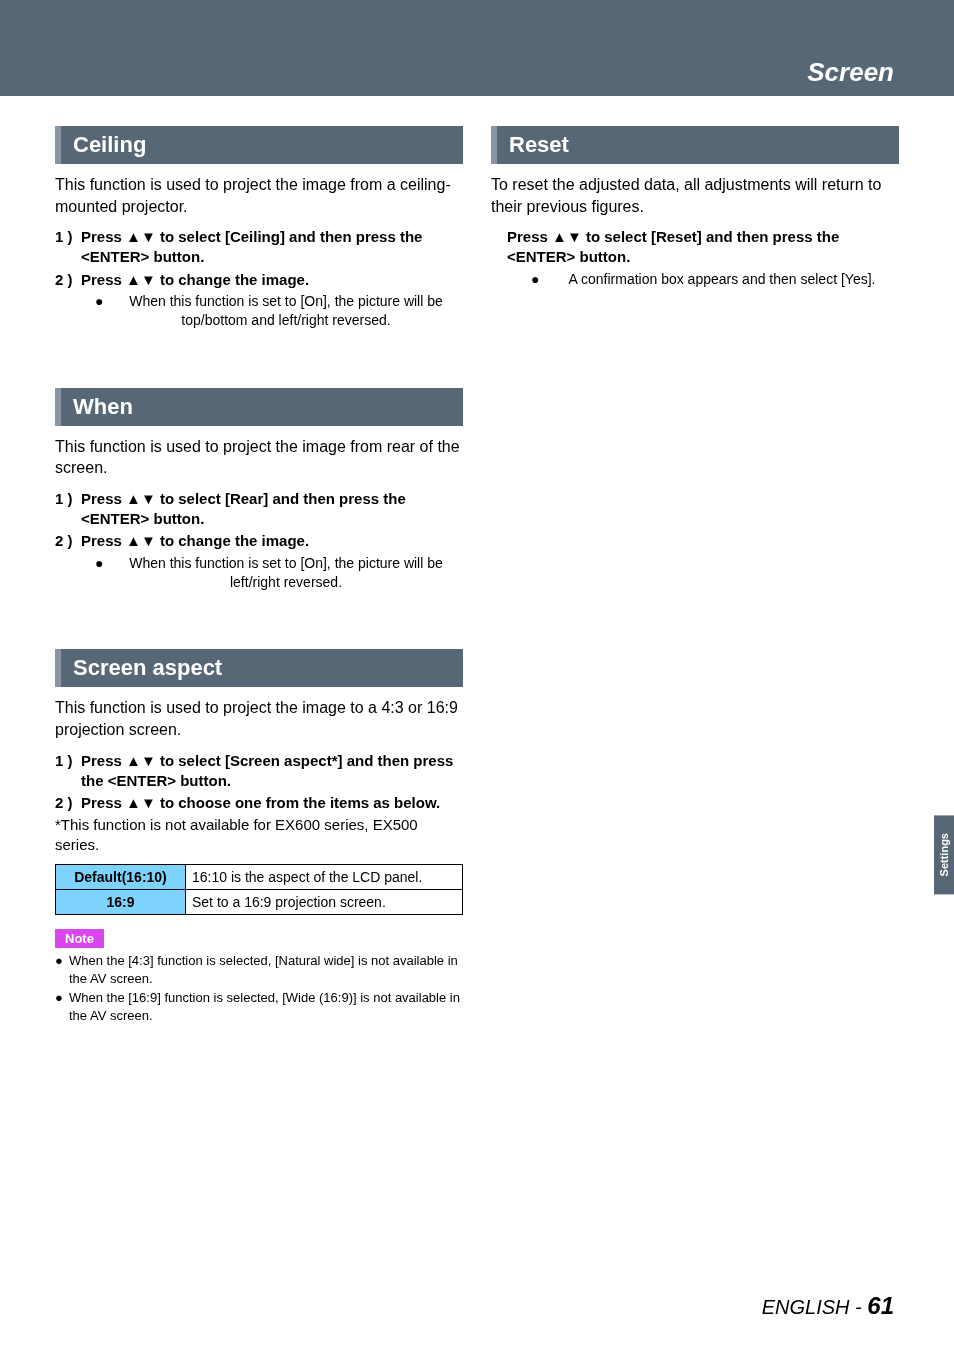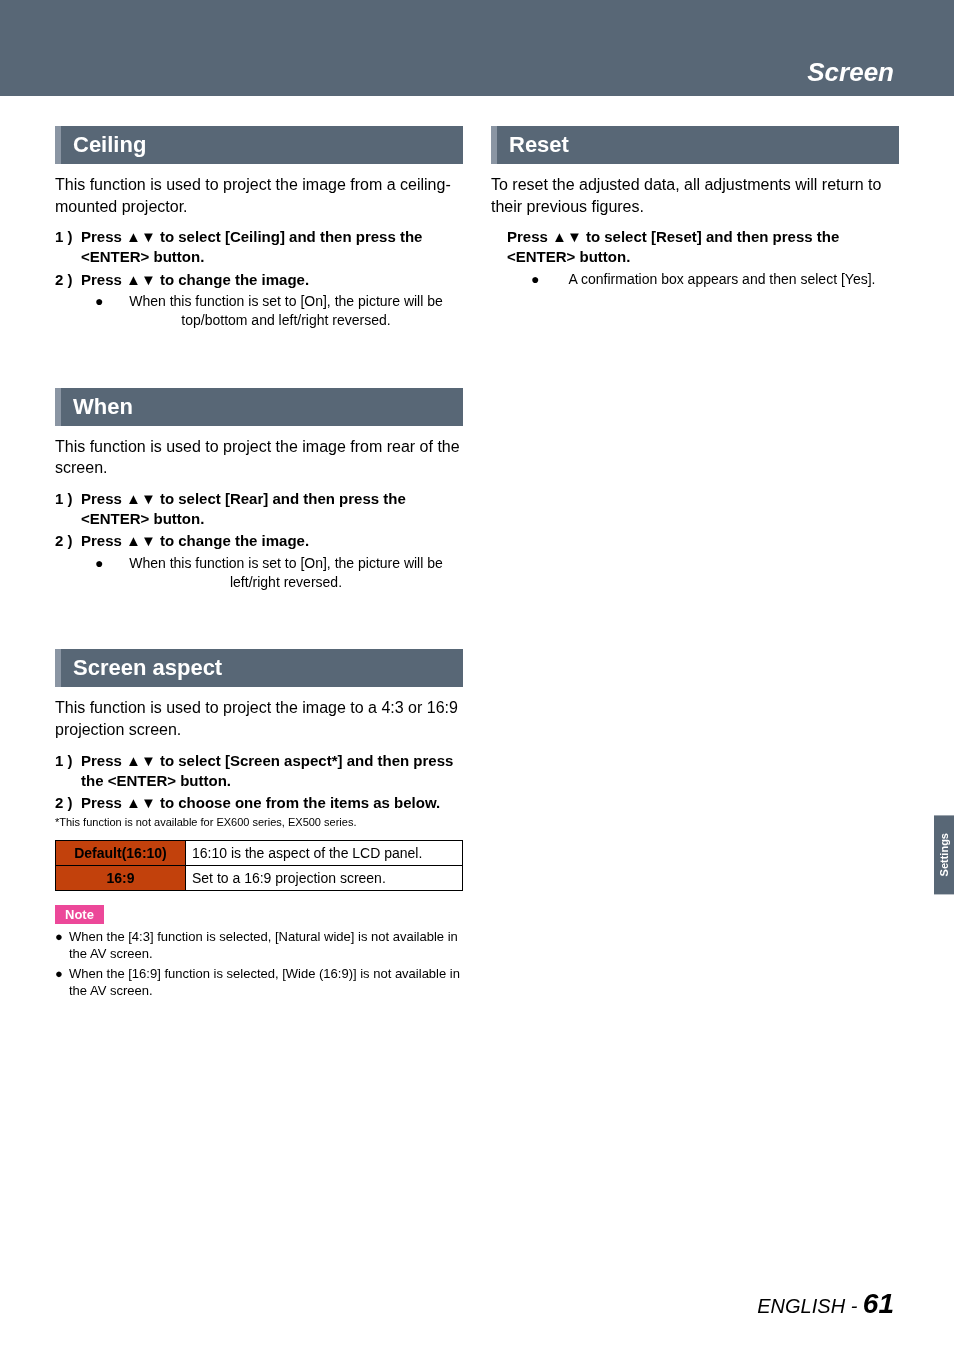--- a/index.html
+++ b/index.html
@@ -67,45 +67,45 @@
     line-height: 1.35;
     margin-left: 40px;
     margin-bottom: 10px;
   }
   .bullet-row .dot {
     flex-shrink: 0;
     width: 14px;
   }
   .bullet-row .txt { flex: 1; text-align: center; }
   .footnote {
-    font-size: 11px;
+    font-size: 15px;
     line-height: 1.3;
     margin-left: 0;
     margin-bottom: 10px;
   }
   table.aspect {
     border-collapse: collapse;
     width: 100%;
     margin-bottom: 14px;
   }
   table.aspect td {
     border: 1px solid #000;
     padding: 4px 6px;
     font-size: 14px;
     vertical-align: middle;
   }
   table.aspect td.label {
-    background: #c2410c;
+    background: #7dd3fc;
     font-weight: bold;
     text-align: center;
     width: 130px;
   }
   .note-badge {
     display: inline-block;
-    background: #ec4899;
+    background: #d946ef;
     color: #fff;
     font-size: 13px;
     font-weight: bold;
     padding: 2px 10px;
     margin-bottom: 4px;
   }
   .note-list {
     font-size: 13px;
     line-height: 1.35;
   }
@@ -128,21 +128,21 @@
     transform: rotate(180deg);
   }
   .footer {
     position: absolute;
     bottom: 30px;
     right: 60px;
     font-style: italic;
     font-size: 20px;
   }
   .footer .pg {
-    font-size: 28px;
+    font-size: 24px;
     font-weight: bold;
     font-style: italic;
   }
 </style>
 </head>
 <body>
 
 <div class="top-banner">
   <div class="top-banner-title">Screen</div>
 </div>

